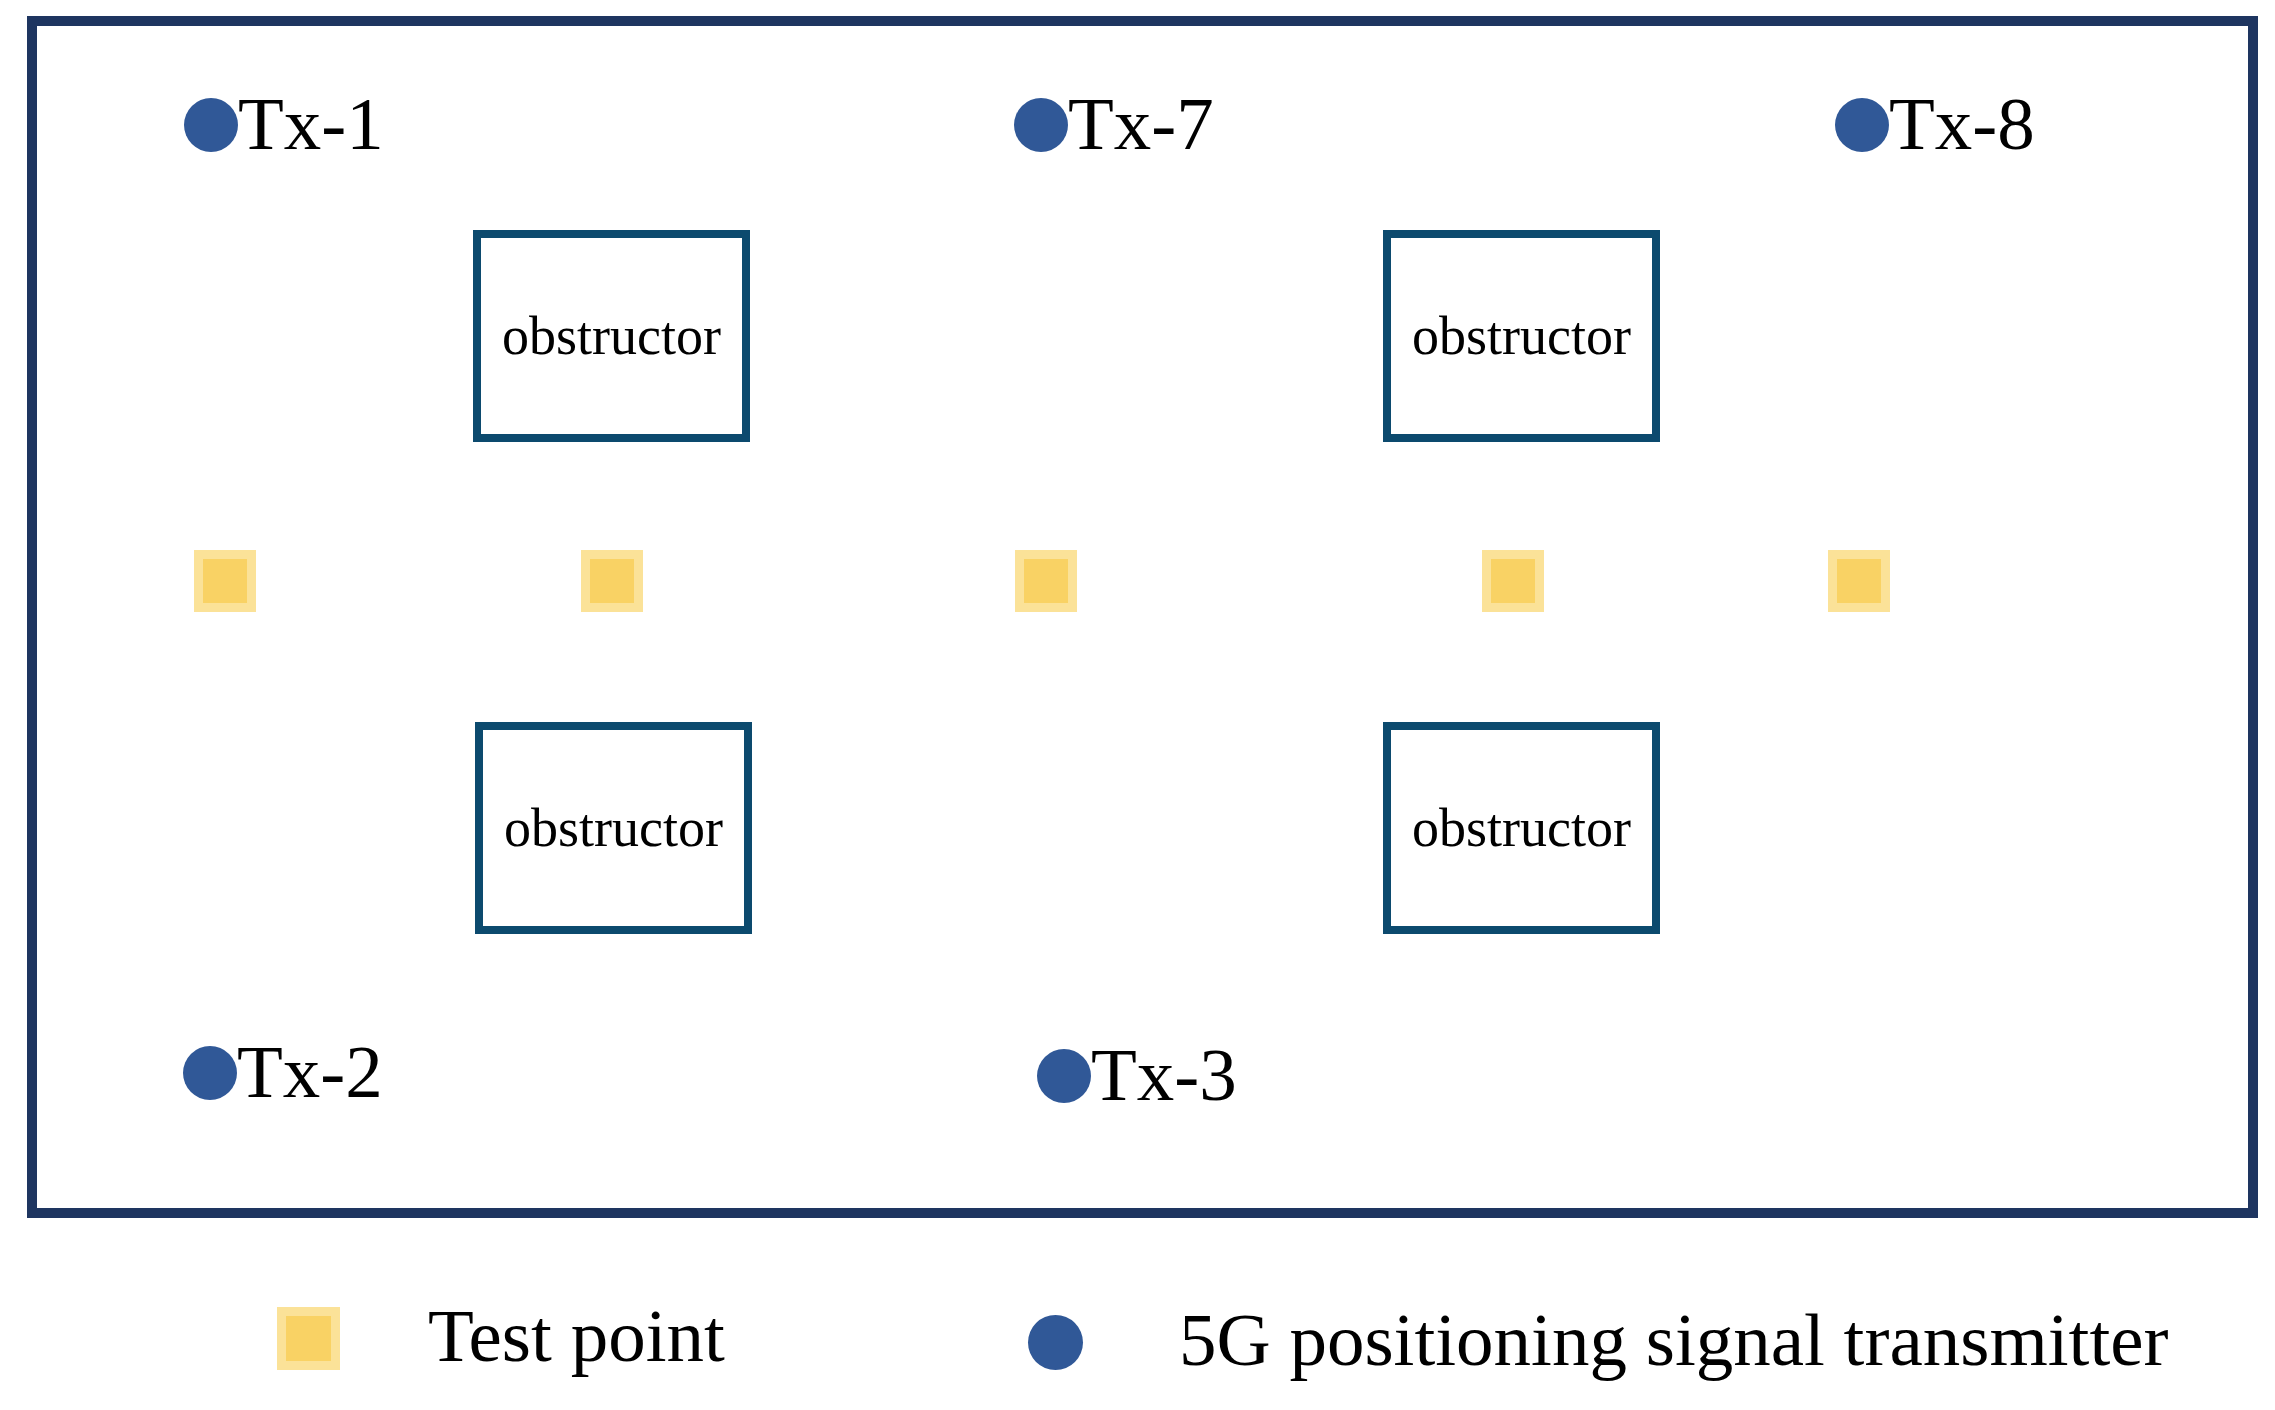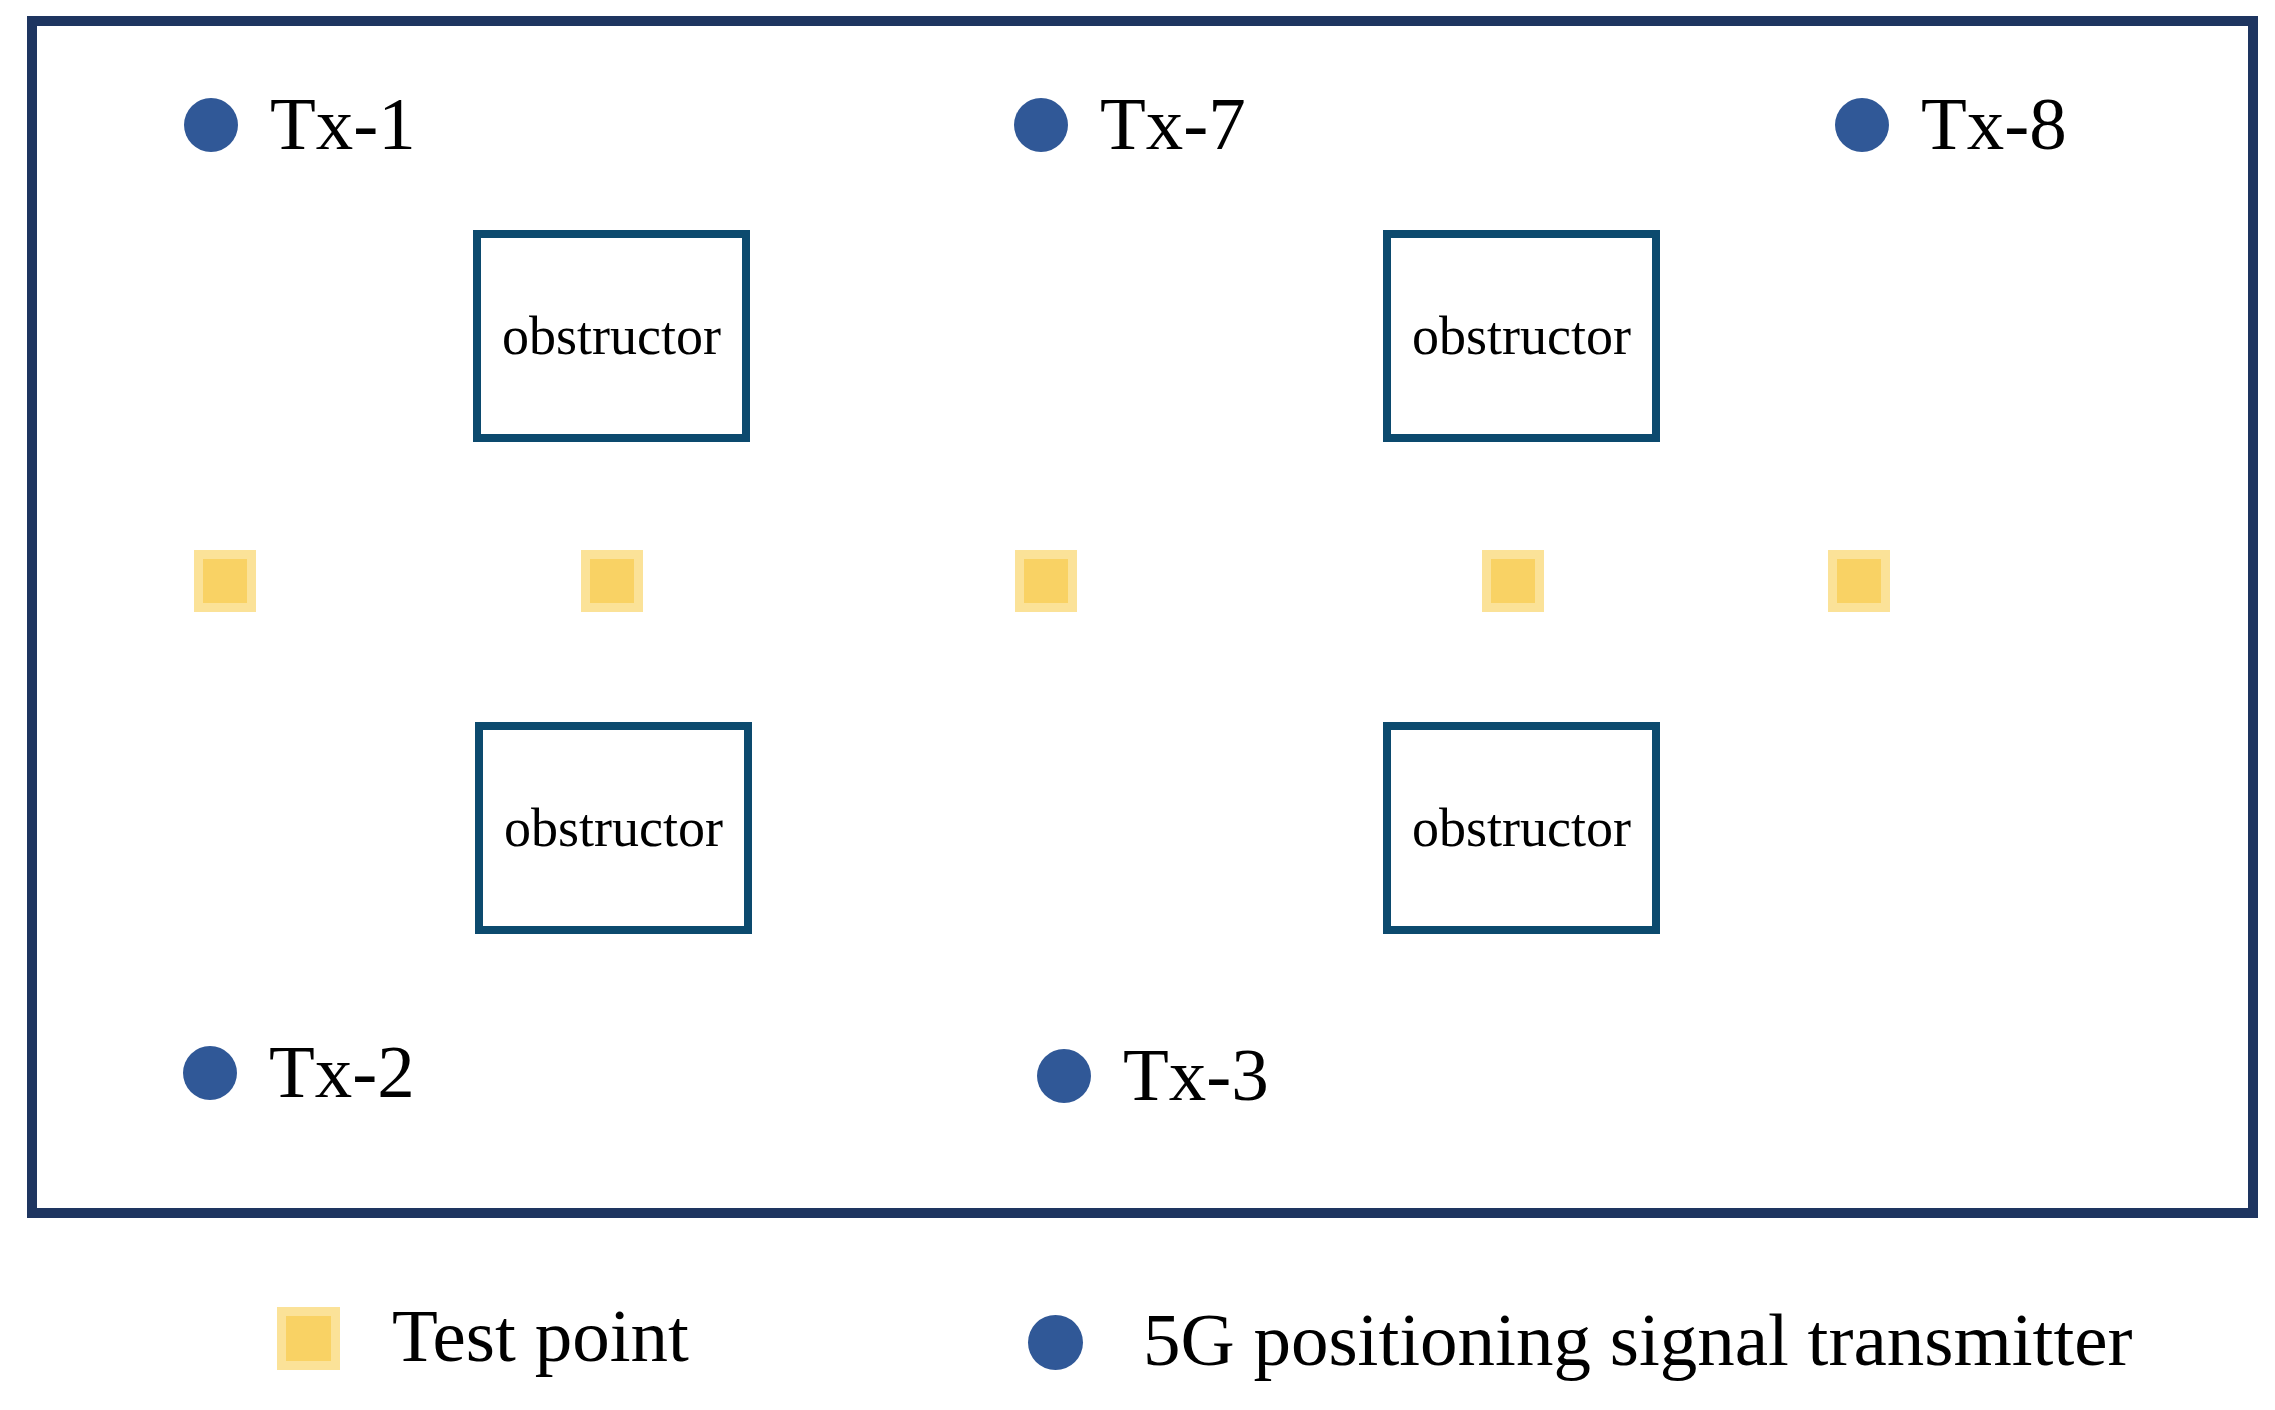--- a/index.html
+++ b/index.html
@@ -17,21 +17,20 @@
     left: 27px; top: 16px;
     width: 2231px; height: 1202px;
     border: 10px solid #1E3560;
     box-sizing: border-box;
     background: transparent;
   }
   .tx-item {
     position: absolute;
     display: flex;
     align-items: center;
-    gap: 32px;
     height: 58px;
   }
   .tx-dot {
     width: 54px; height: 54px;
     border-radius: 50%;
     background: #305897;
     flex: 0 0 auto;
   }
   .tx-label {
     font-size: 75px;
@@ -59,20 +58,21 @@
     width: 62px; height: 62px;
     background: #F9D264;
     border: 9px solid #FBE298;
     box-sizing: border-box;
   }
   .legend-item {
     position: absolute;
     display: flex;
     align-items: center;
     height: 80px;
+    gap: 36px;
   }
   .legend-square {
     width: 63px; height: 63px;
     background: #F9D264;
     border: 9px solid #FBE298;
     box-sizing: border-box;
     flex: 0 0 auto;
     margin-right: 52px;
   }
   .legend-dot {

